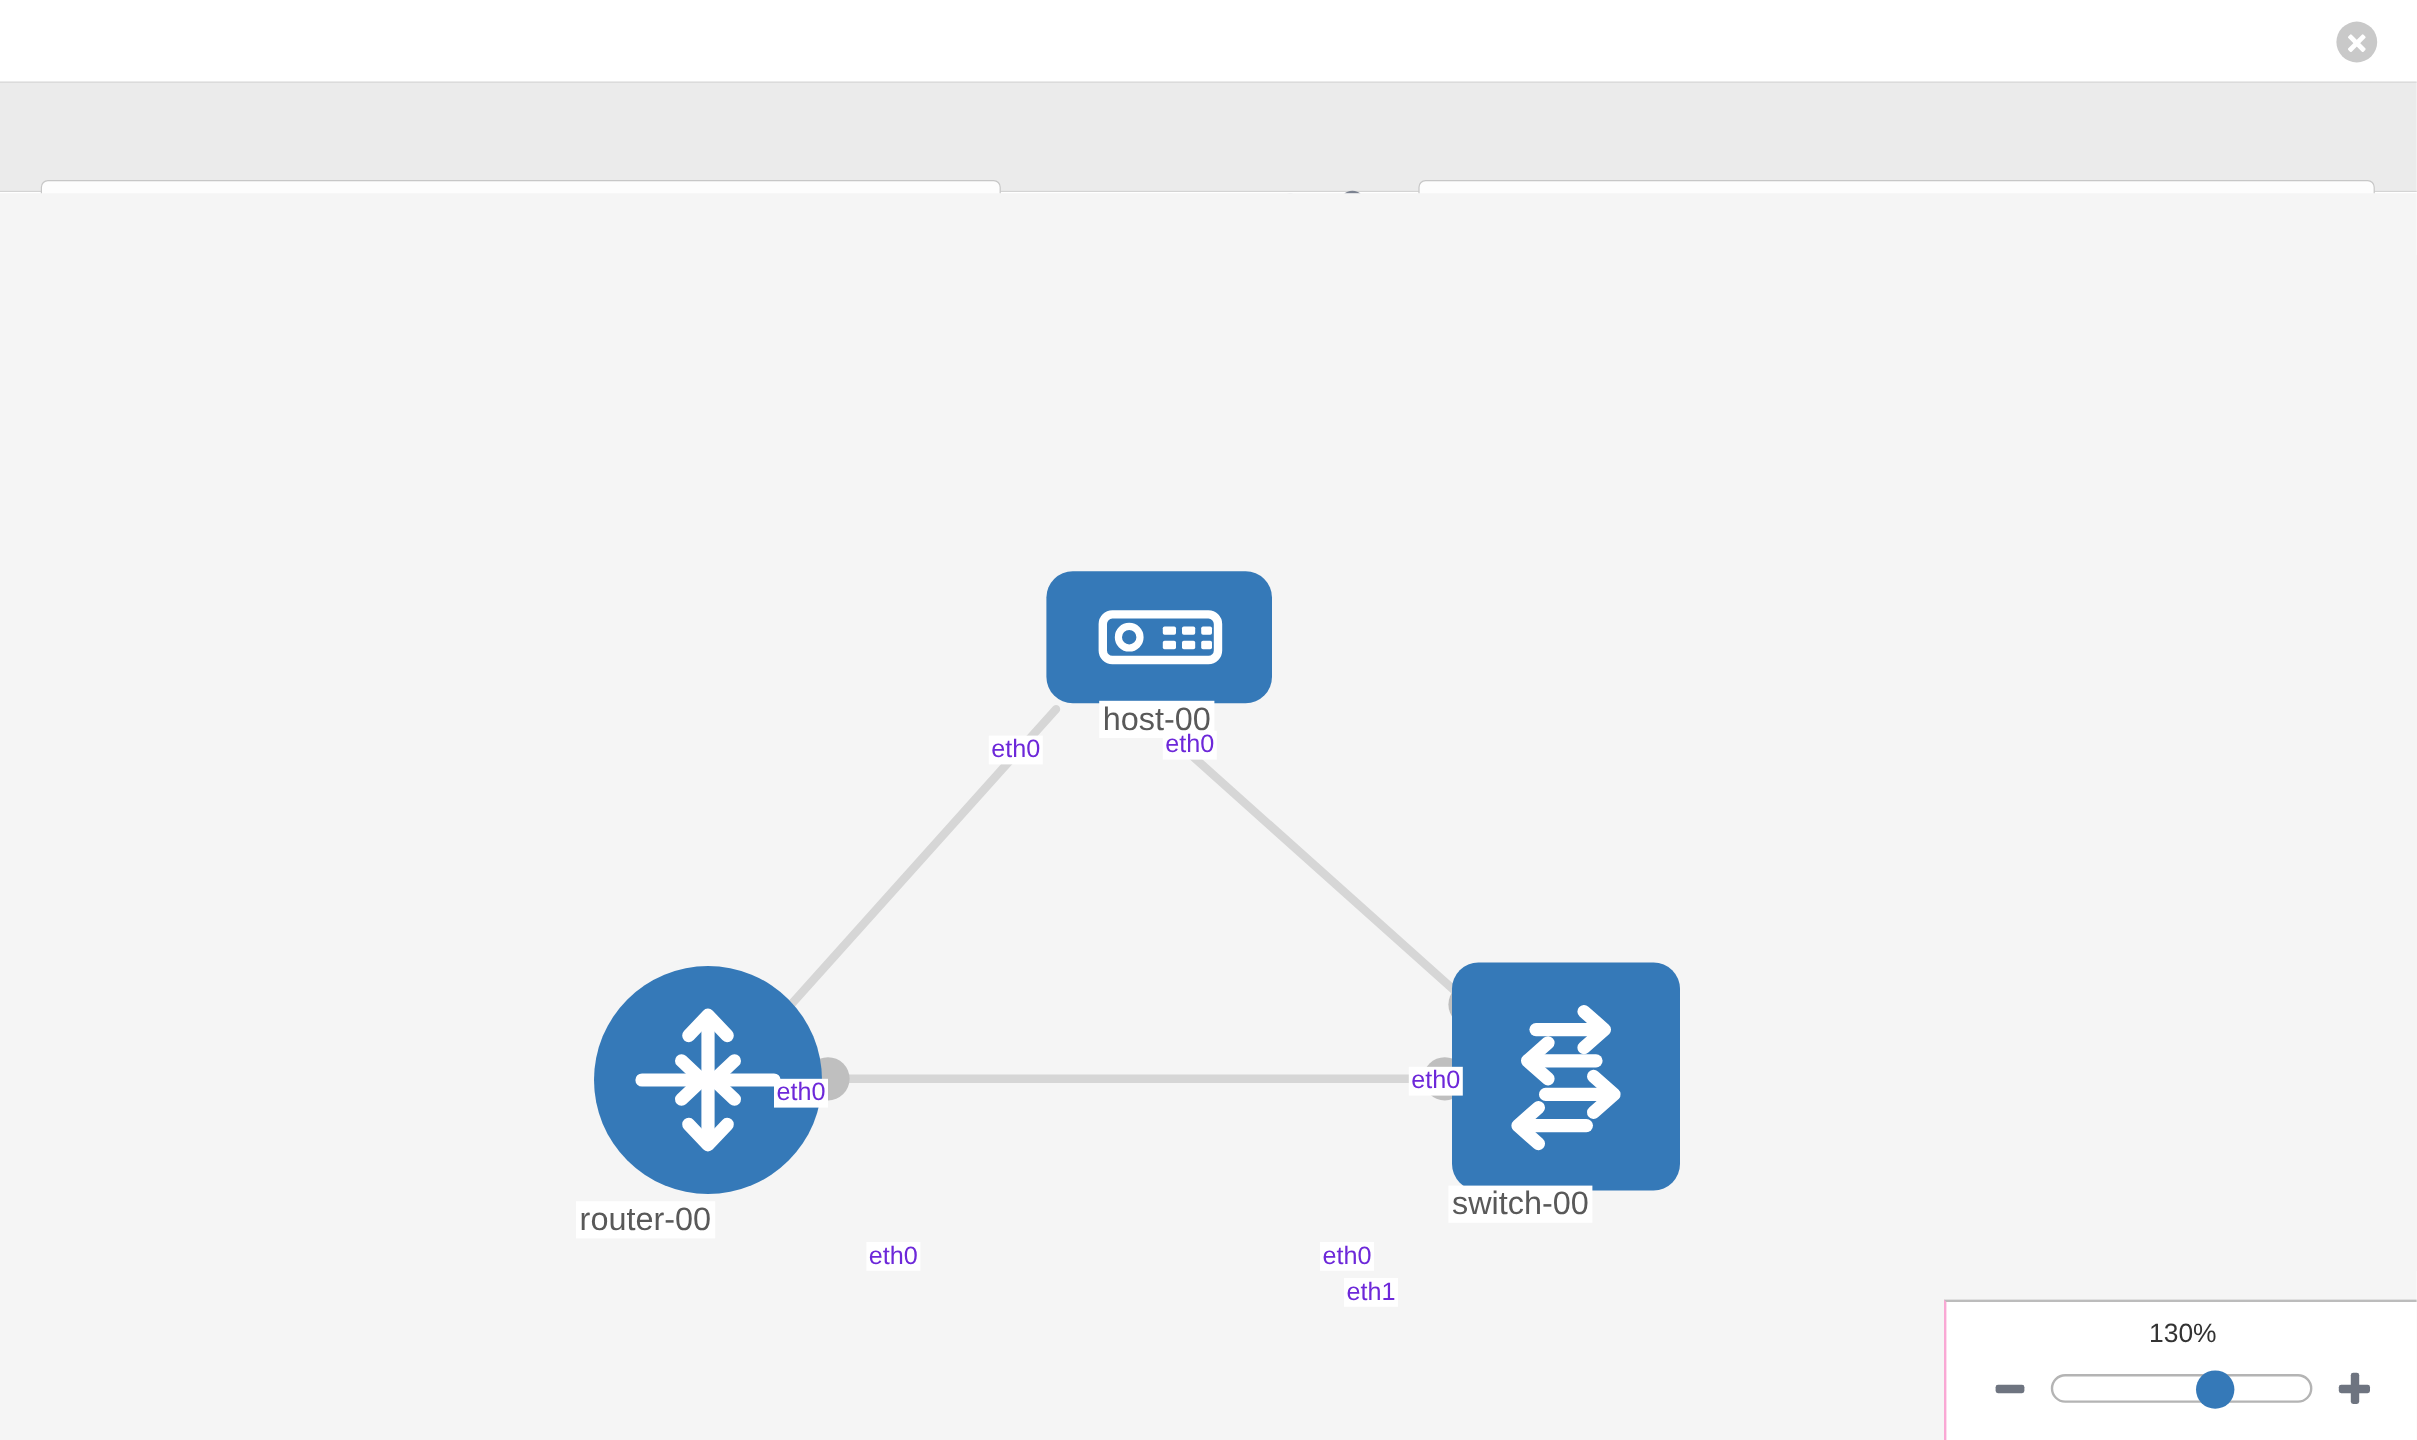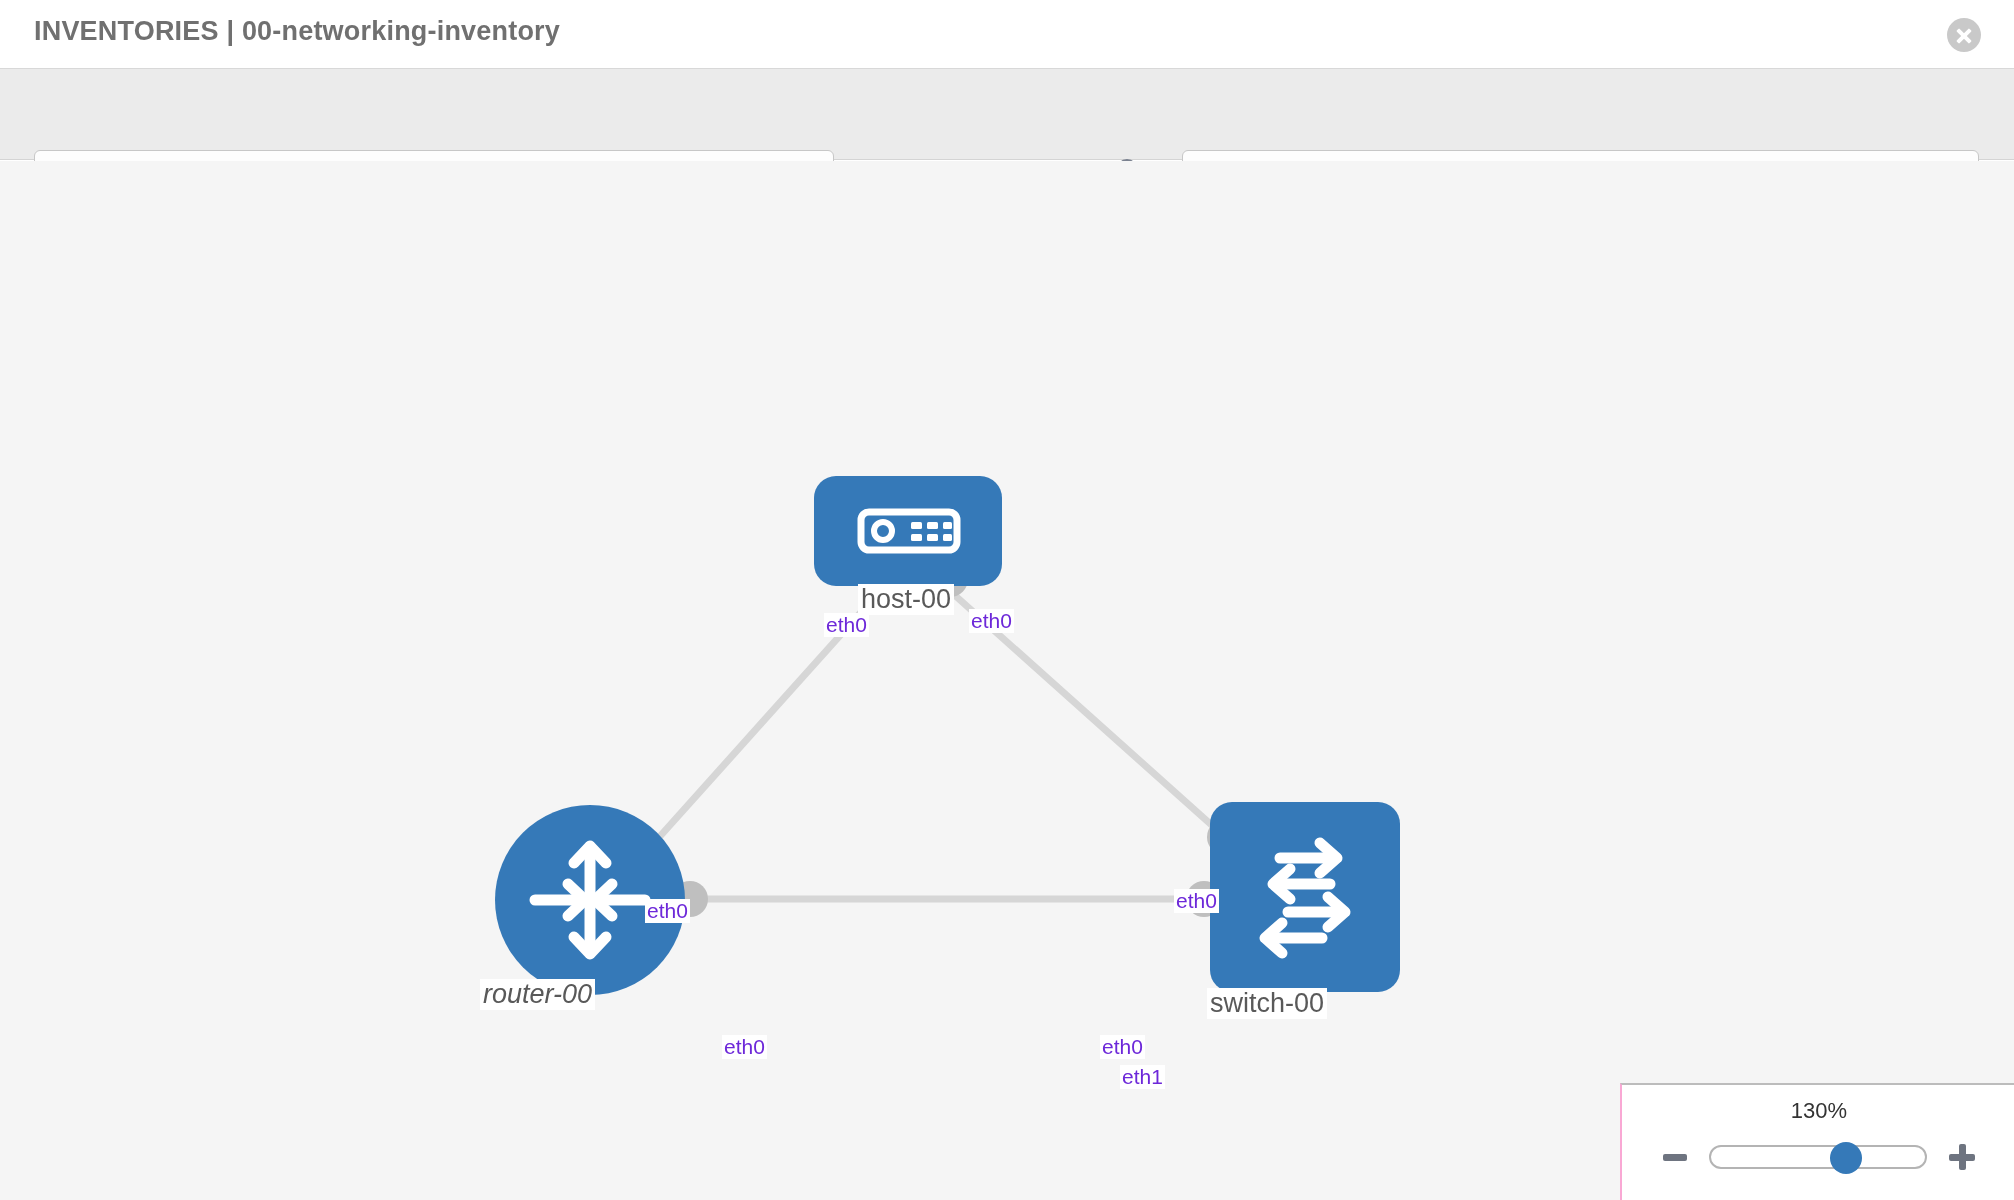--- a/index.html
+++ b/index.html
@@ -138,21 +138,20 @@
     border-radius: 50%; background: #3579b8; cursor: pointer;
     transform: translateX(-50%);
   }
 </style>
 </head>
 <body>
 
 <div id="app">
 
   <div class="header">
-    <div class="header-title">INVENTORIES | 00-networking-inventory</div>
     <div class="close-icon"></div>
   </div>
 
   <div class="toolbar">
 
     <div class="select-box" id="actions-select">
       <span class="sel-label">ACTIONS</span>
       <span class="caret"></span>
     </div>
 
@@ -187,21 +186,21 @@
         <line x1="950" y1="430" x2="1225" y2="676"></line>
         <line x1="688" y1="738" x2="1215" y2="738"></line>
       </g>
     </svg>
 
     <div class="port" style="left:932px; top:400px;"></div>
     <div class="port" style="left:672px; top:720px;"></div>
     <div class="port" style="left:1207px; top:658px;"></div>
     <div class="port" style="left:1186px; top:720px;"></div>
 
-    <div class="node" style="left:814px; top:315px; width:158px; height:110px;">
+    <div class="node" style="left:872px; top:315px; width:158px; height:110px;">
       <div class="node-shape shape-rounded-rect" style="left:0; top:0; width:188px; height:110px;"></div>
       <svg width="188" height="110" style="position:absolute; left:0; top:0;" aria-hidden="true">
         <rect x="47" y="36" width="96" height="38" rx="8" ry="8" fill="none" stroke="#ffffff" stroke-width="7"></rect>
         <circle cx="69" cy="55" r="9" fill="none" stroke="#ffffff" stroke-width="6"></circle>
         <g fill="#ffffff">
           <rect x="97" y="46" width="11" height="7" rx="1.5"></rect>
           <rect x="113" y="46" width="11" height="7" rx="1.5"></rect>
           <rect x="129" y="46" width="9" height="7" rx="1.5"></rect>
           <rect x="97" y="58" width="11" height="7" rx="1.5"></rect>
           <rect x="113" y="58" width="11" height="7" rx="1.5"></rect>
@@ -222,21 +221,21 @@
           <line x1="95" y1="98" x2="95" y2="148"></line>
           <polyline points="79,132 95,149 111,132"></polyline>
 
           <line x1="40" y1="95" x2="88" y2="95"></line>
           <polyline points="73,79 90,95 73,111"></polyline>
 
           <line x1="150" y1="95" x2="102" y2="95"></line>
           <polyline points="117,79 100,95 117,111"></polyline>
         </g>
       </svg>
-      <div class="node-caption" style="left:-15px; top:174px;font-style:italic;">router-00</div>
+      <div class="node-caption" style="left:-15px; top:196px;">router-00</div>
     </div>
 
     <div class="node" style="left:1210px; top:641px; width:190px; height:190px;">
       <div class="node-shape shape-rounded-rect" style="left:0; top:0; width:190px; height:190px;"></div>
       <svg width="190" height="190" style="position:absolute; left:0; top:0;" aria-hidden="true">
         <g stroke="#ffffff" stroke-width="11" stroke-linecap="round" stroke-linejoin="round" fill="none">
           <line x1="70" y1="56" x2="124" y2="56"></line>
           <polyline points="110,41 127,56 110,71"></polyline>
           <line x1="120" y1="82" x2="66" y2="82"></line>
           <polyline points="80,67 63,82 80,97"></polyline>

